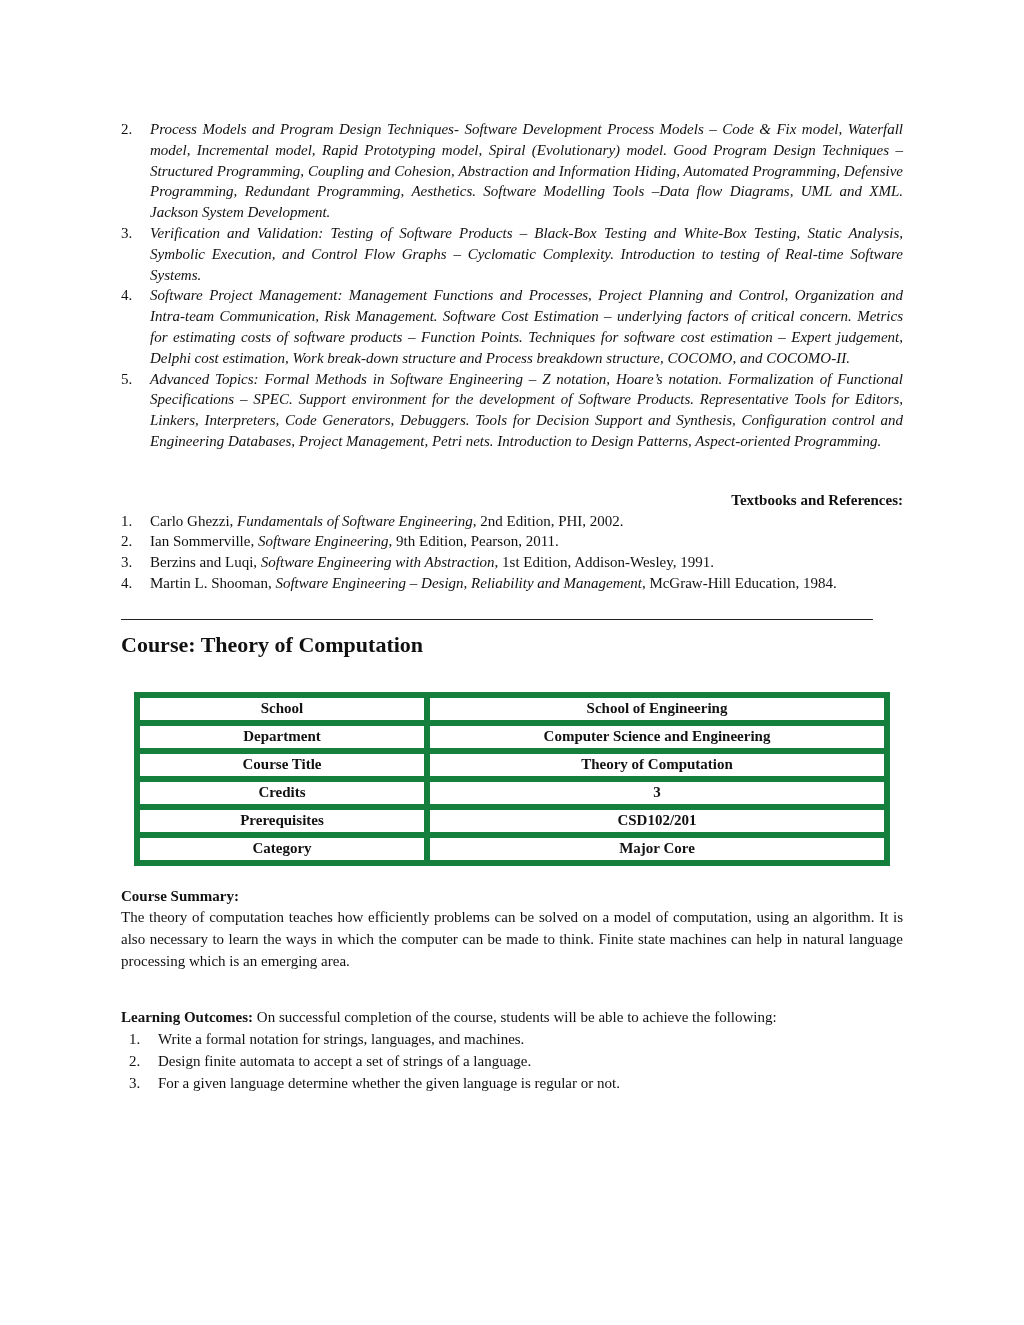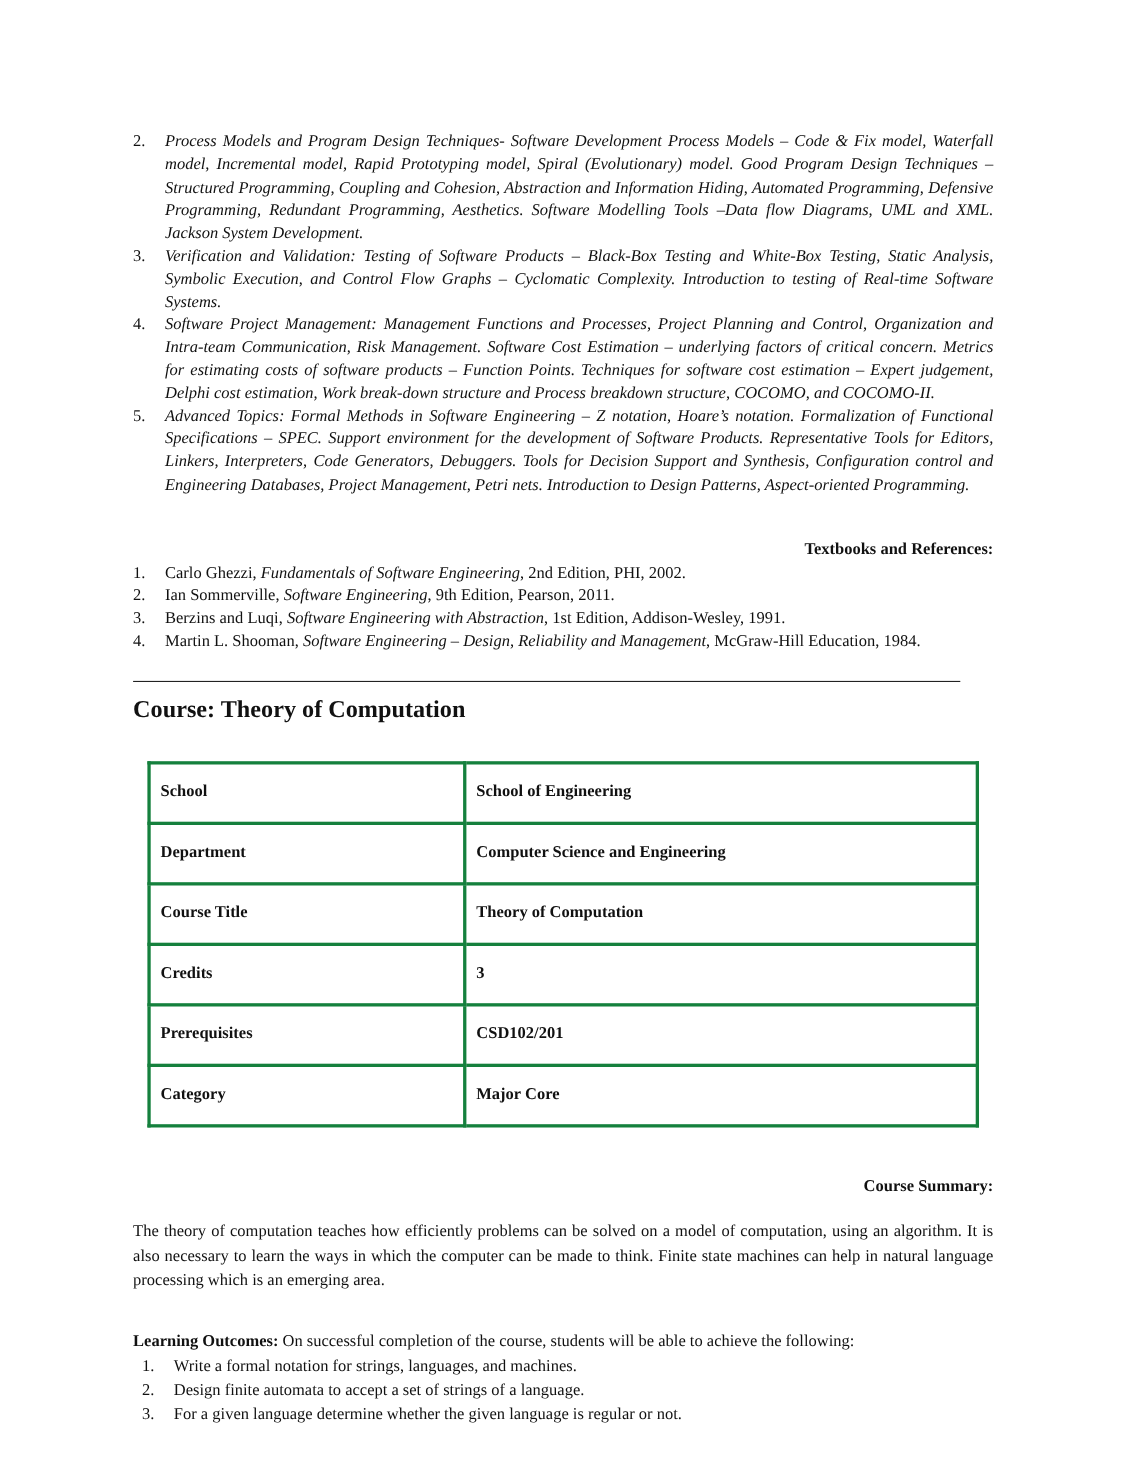--- a/index.html
+++ b/index.html
@@ -15,24 +15,24 @@
   .topics li .txt { display: block; text-align: justify; text-align-last: left; font-style: italic; }
   .refs { margin-top: 0; }
   .section-head { font-weight: bold; line-height: 20.8px; text-align: right; }
   .gap-textbooks { height: 38px; }
   .rule { width: 752px; border-bottom: 1px solid #222; margin-top: 25px; }
   .course-title { font-size: 22px; font-weight: bold; margin-top: 12px; line-height: 26px; }
   table.info {
     border-collapse: collapse; margin-left: 13px; margin-top: 34px; width: 756px;
     font-weight: bold; font-size: 15px;
   }
-  table.info td { border: 3px solid #15803d; padding: 16px 9px; height: 20px; line-height: 19px; }
+  table.info td { border: 6px solid #15803d; padding: 1px 9px; height: 20px; line-height: 19px; text-align: center; }
   table.info td.k { width: 266px; }
-  .summary-head { margin-top: 44px; font-weight: bold; line-height: 20px; text-align: right; }
-  .summary { line-height: 22px; text-align: justify; margin-top: 20px; }
+  .summary-head { margin-top: 20px; font-weight: bold; line-height: 20px; }
+  .summary { line-height: 22px; text-align: justify; }
   .lo { margin-top: 34px; line-height: 22px; }
   .lo b { font-weight: bold; }
   .lo-list { margin: 0; padding: 0; list-style: none; }
   .lo-list li { position: relative; padding-left: 37px; line-height: 22px; }
   .lo-list li .num { position: absolute; left: 8px; }
 </style>
 </head>
 <body>
 
 <div class="page">

